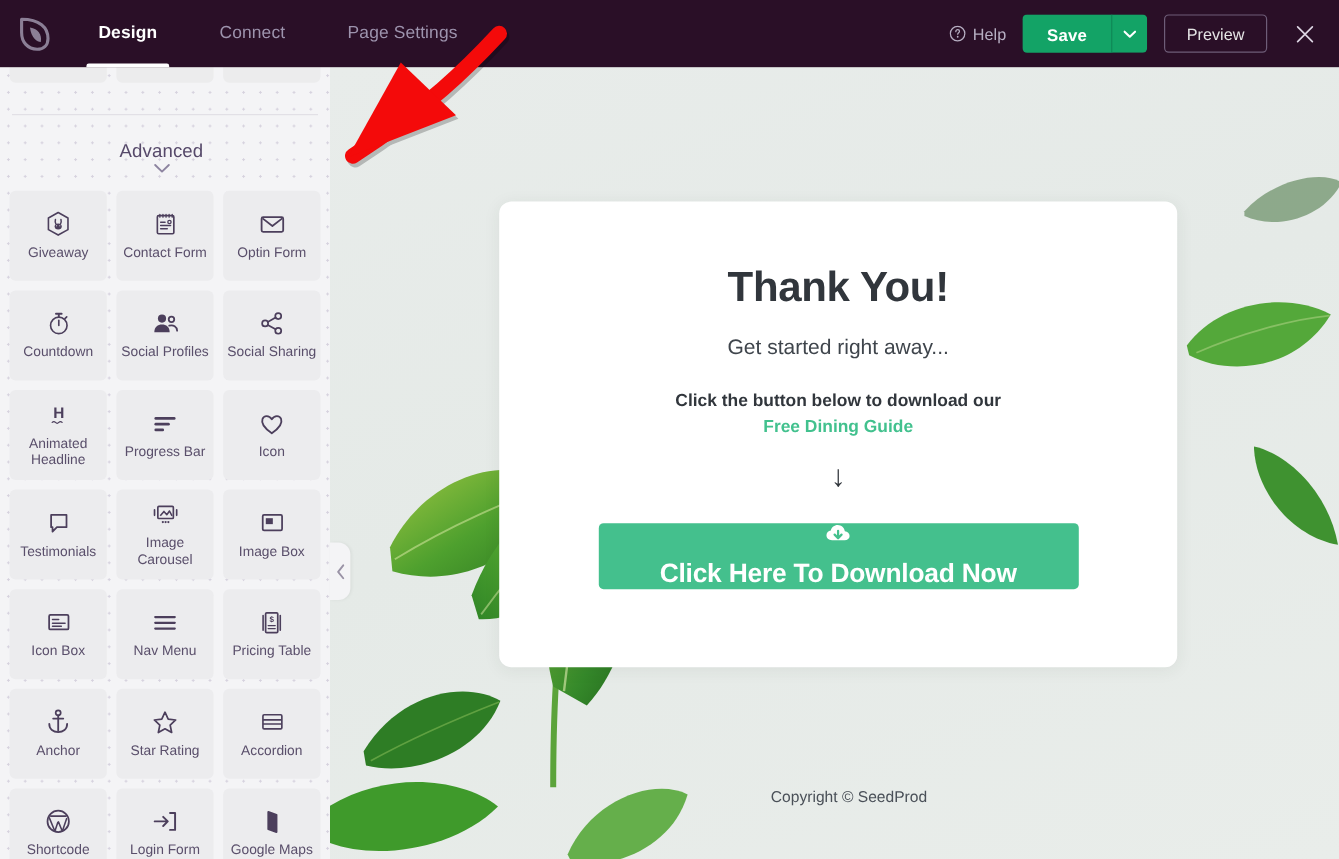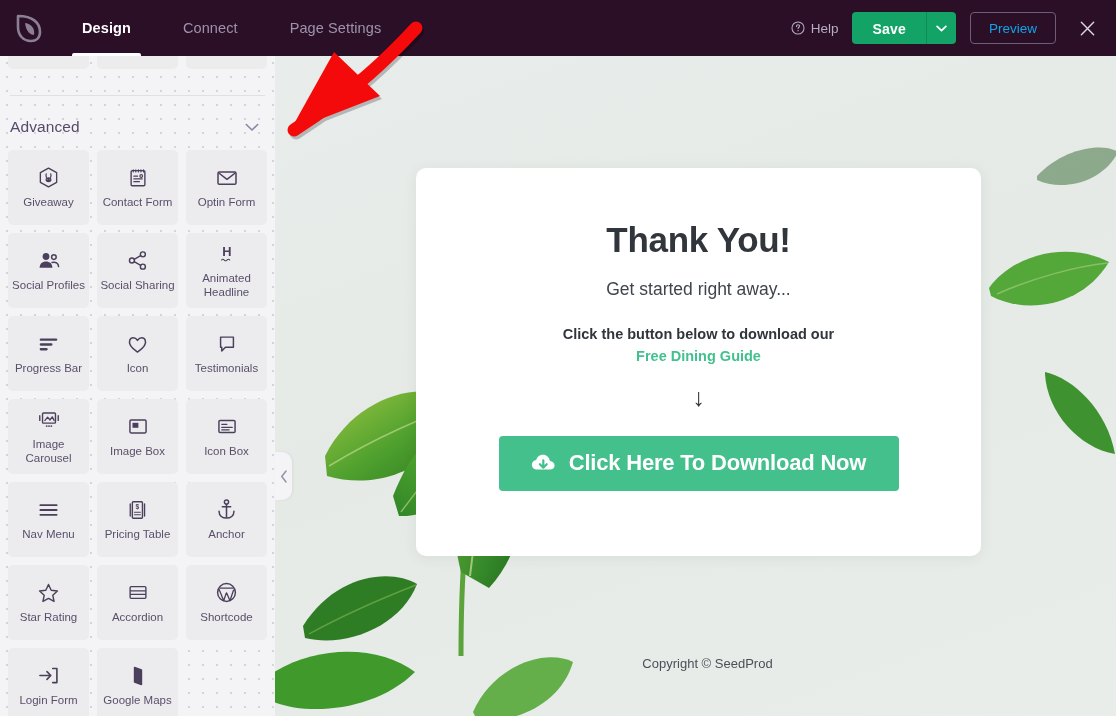--- a/index.html
+++ b/index.html
@@ -57,21 +57,21 @@
     display: flex; align-items: center; justify-content: center;
     padding: 17px 20px; cursor: pointer; letter-spacing: .2px;
   }
   .save-caret {
     background: #13a366; width: 30px;
     display: flex; align-items: center; justify-content: center;
     border-left: 1px solid #0e8c57; cursor: pointer;
   }
   .preview-btn {
     height: 32px; border: 1px solid #6e5d78; border-radius: 4px;
-    color: #0ea5e9; font-size: 13.5px;
+    color: #e5e5e5; font-size: 13.5px;
     display: flex; align-items: center; justify-content: center;
     padding: 0 18px; cursor: pointer; background: transparent;
   }
   .close-btn {
     width: 30px; height: 30px; display: flex; align-items: center; justify-content: center;
     cursor: pointer; margin-left: 2px;
   }
 
   
   .sidebar {
@@ -88,20 +88,21 @@
     display: grid; grid-template-columns: repeat(3, 1fr);
     gap: 8px; padding: 0 8px;
   }
   .cut-card { height: 24px; background: #ececed; border-radius: 5px; }
   .divider { height: 1px; background: #e2e0e6; margin: 26px 10px 0 10px; }
 
   .section-head {
     display: flex; align-items: center; justify-content: space-between;
     padding: 22px 16px 14px 10px;
     cursor: pointer;
+    flex-direction: column;
   }
   .section-title {
     font-size: 15.5px; color: #56496a; letter-spacing: .1px;
   }
 
   .widget-grid {
     display: grid; grid-template-columns: repeat(3, 1fr);
     gap: 8px; padding: 0 8px 10px 8px;
   }
   .widget-card {
@@ -159,21 +160,21 @@
     margin-top: 24px; font-size: 14.5px; font-weight: bold; color: #31363c; line-height: 1.5;
   }
   .ty-cta .guide { color: #42c18e; display: block; }
   .ty-arrow { margin-top: 17px; font-size: 25px; color: #31363c; line-height: 1; }
   .dl-btn {
     margin: 26px auto 0 auto;
     width: 400px; height: 55px;
     background: #44c08d;
     border-radius: 4px;
     display: flex; align-items: center; justify-content: center;
-    gap: 12px; cursor: pointer;
+    gap: 12px; cursor: pointer; flex-direction: column;
   }
   .dl-btn-label { color: #fff; font-size: 22px; font-weight: bold; letter-spacing: -.2px; }
 
   .copyright {
     position: absolute; left: 12px; top: 600px; width: 841px;
     text-align: center; font-size: 13px; color: #4a5058;
     z-index: 6;
   }
 
   
@@ -288,20 +289,32 @@
         <div class="widget-card">
           <span class="widget-icon">
             <svg width="24" height="24" viewBox="0 0 24 24">
               <rect x="3" y="6" width="18" height="12.2" rx="1.3" fill="none" stroke="#4c3f5c" stroke-width="1.5"></rect>
               <path d="M3.8 7 L12 13.3 L20.2 7" fill="none" stroke="#4c3f5c" stroke-width="1.5" stroke-linejoin="round"></path>
             </svg>
           </span>
           <span class="widget-label">Optin Form</span>
         </div>
 
+        <div class="widget-card">
+          <span class="widget-icon">
+            <svg width="22" height="23" viewBox="0 0 24 24">
+              <circle cx="12" cy="13.8" r="7.5" fill="none" stroke="#4c3f5c" stroke-width="1.5"></circle>
+              <path d="M12 9.3 v4.5" stroke="#4c3f5c" stroke-width="1.5" stroke-linecap="round"></path>
+              <path d="M9.4 3.2 h5.2" stroke="#4c3f5c" stroke-width="1.7" stroke-linecap="round"></path>
+              <path d="M12 3.2 v2.9" stroke="#4c3f5c" stroke-width="1.7"></path>
+              <path d="M17.6 7.6 l1.6 -1.6" stroke="#4c3f5c" stroke-width="1.5" stroke-linecap="round"></path>
+            </svg>
+          </span>
+          <span class="widget-label">Countdown</span>
+        </div>
 
         <div class="widget-card">
           <span class="widget-icon">
             <svg width="24" height="22" viewBox="0 0 24 22">
               <circle cx="9" cy="6.5" r="3.4" fill="#4c3f5c"></circle>
               <path d="M2.6 17.8 C2.6 13.6 5.4 11.4 9 11.4 C12.6 11.4 15.4 13.6 15.4 17.8 Z" fill="#4c3f5c"></path>
               <circle cx="16.9" cy="7.1" r="2.3" fill="none" stroke="#4c3f5c" stroke-width="1.5"></circle>
               <path d="M15 12.4 C18.6 11.5 21.4 13.1 21.6 16.6" fill="none" stroke="#4c3f5c" stroke-width="1.5" stroke-linecap="round"></path>
             </svg>
           </span>

